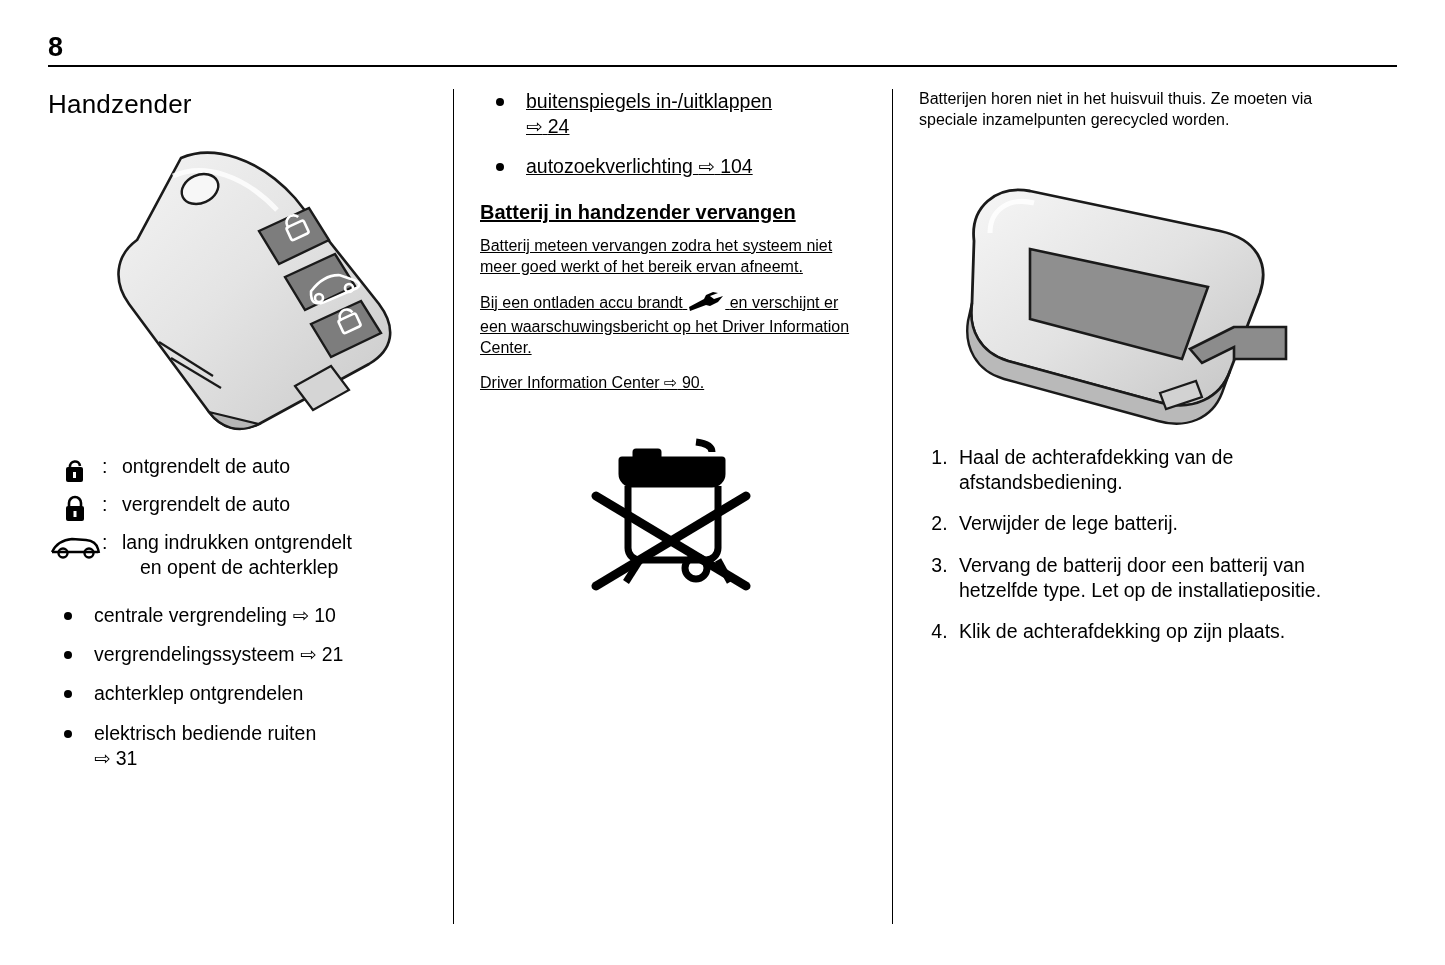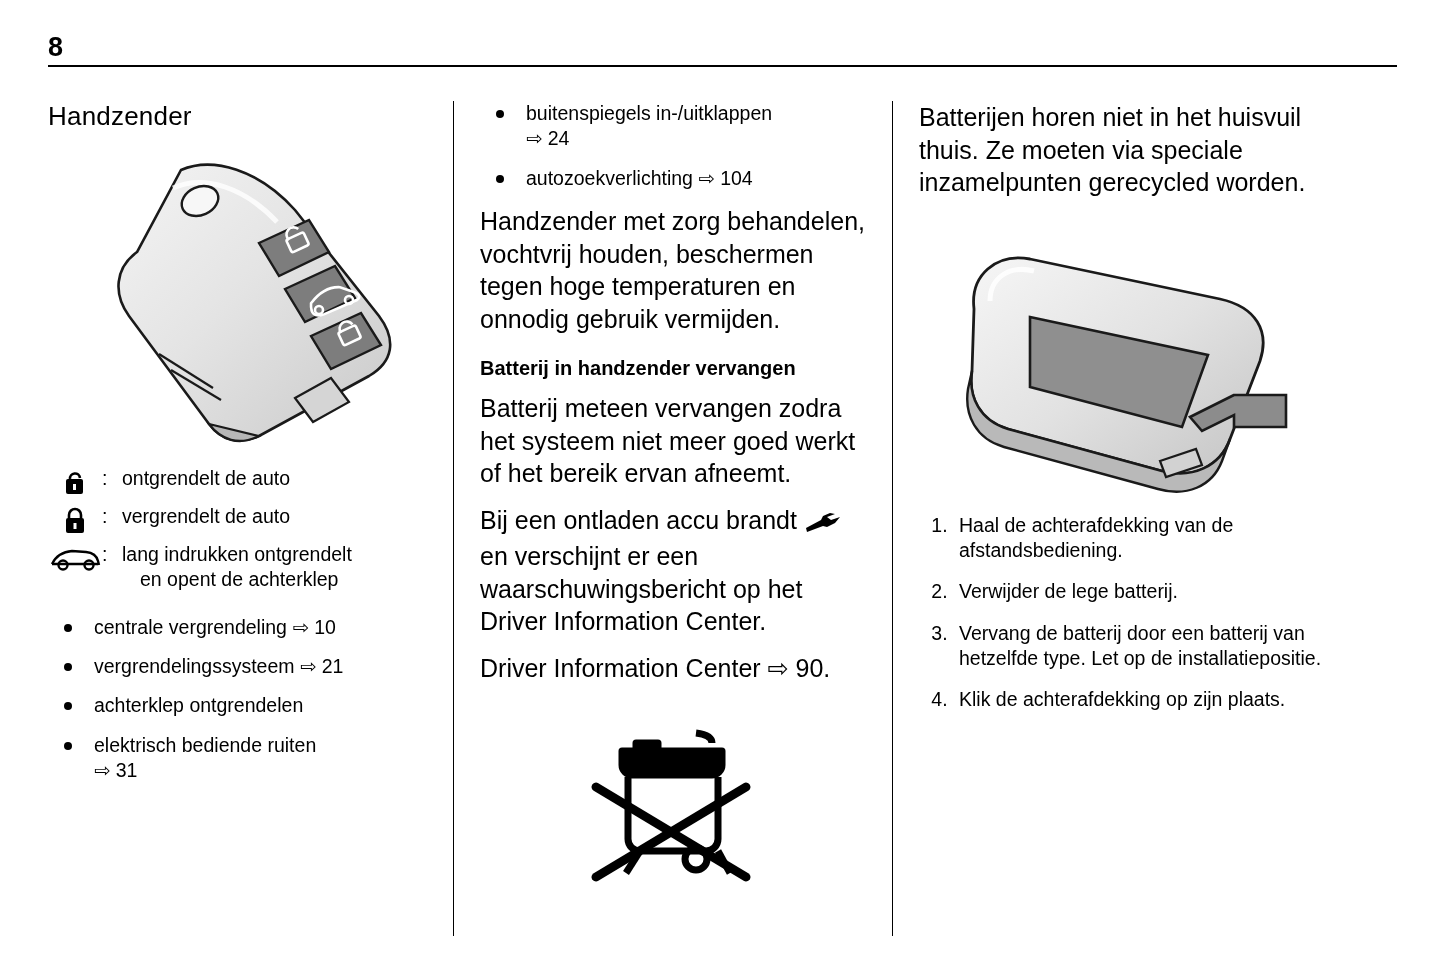--- a/index.html
+++ b/index.html
@@ -35,48 +35,49 @@
     line-height: 1;
   }
   .header-title {
     font-size: 27px;
     font-weight: bold;
     line-height: 1;
   }
   
   .columns {
     display: flex;
-    margin-top: 34px;
+    margin-top: 22px;
     height: 835px;
   }
   .col {
     box-sizing: border-box;
   }
   .col-1 { width: 405px; padding-right: 26px; }
   .col-2 {
     width: 440px;
     padding: 0 26px;
     border-left: 1.5px solid #000;
     border-right: 1.5px solid #000;
+    text-decoration: underline;
   }
   .col-3 { width: 455px; padding-left: 26px; }
 
   h2.section-title {
     font-size: 26px;
     font-weight: normal;
     margin: 0 0 16px 0;
     letter-spacing: .2px;
   }
   h3.sub-title {
     font-size: 20px;
     font-weight: bold;
     margin: 22px 0 12px 0;
   }
   p.body {
-    font-size: 25px;
+    font-size: 16px;
     line-height: 1.30;
     margin: 0 0 14px 0;
   }
   
   ul.bullets {
     list-style: none;
     margin: 0 0 12px 0;
     padding: 0;
   }
   ul.bullets > li {
@@ -288,21 +289,20 @@
           <span class="arrow">⇨</span>
           <span>24</span>
         </li>
         <li>
           <span>autozoekverlichting</span>
           <span class="arrow">⇨</span>
           <span>104</span>
         </li>
       </ul>
 
-      <p class="body">Handzender met zorg behandelen, vochtvrij houden, beschermen tegen hoge temperaturen en onnodig gebruik vermijden.</p>
 
       <h3 class="sub-title">Batterij in handzender vervangen</h3>
 
       <p class="body">Batterij meteen vervangen zodra het systeem niet meer goed werkt of het bereik ervan afneemt.</p>
 
       <p class="body">
         <span>Bij een ontladen accu brandt</span>
         <span class="wrench">
           <svg width="38" height="20" viewBox="0 0 38 20" xmlns="http://www.w3.org/2000/svg">
             <path d="M36 4 l-9 3 -4 -3 8 -3 -5 -1 -7 3 -2 4 -15 8 1 4 16 -6 4 1 8 -4 z" fill="#000"></path>

